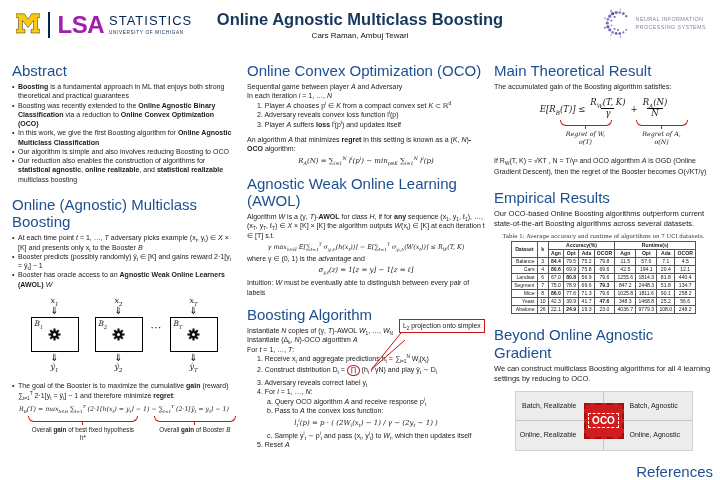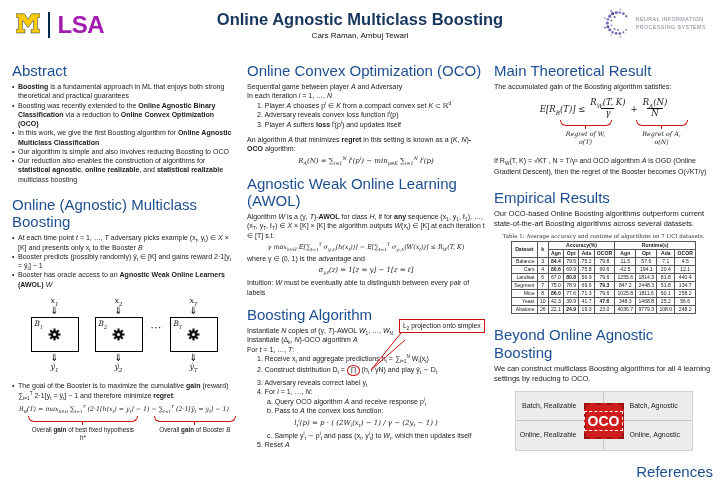--- a/index.html
+++ b/index.html
@@ -85,34 +85,38 @@
              background:#ececec;border:1px solid #d2d2d2;
              display:grid;grid-template-columns:1fr 1fr;grid-template-rows:1fr 1fr;}
   .quad-cell{display:flex;align-items:center;font-size:7px;line-height:1.2;}
   .qc-tl{justify-content:flex-end;text-align:right;padding-right:26px;border-right:1px solid #c4c4c4;border-bottom:1px solid #c4c4c4;}
   .qc-tr{justify-content:flex-start;text-align:left;padding-left:26px;border-bottom:1px solid #c4c4c4;}
   .qc-bl{justify-content:flex-end;text-align:right;padding-right:26px;border-right:1px solid #c4c4c4;}
   .qc-br{justify-content:flex-start;text-align:left;padding-left:26px;}
   .stamp{position:absolute;left:50%;top:50%;transform:translate(-50%,-50%);
          width:36px;height:32px;background:#cf1d1d;border:2.5px dashed #9e0f0f;
          display:flex;align-items:center;justify-content:center;}
-  .stamp-inner{border:1px dashed #fff;padding:1px 3px;color:#fff;font-weight:bold;font-size:14px;}
+  .stamp-inner{border:1px dashed #fff;padding:1px 3px;color:#fff;font-weight:bold;font-size:10px;}
 </style>
 </head>
 <body>
 
 <div class="poster">
 
   <div class="header">
     <div class="um-logo">
       <svg width="24" height="24" viewBox="0 0 20 17">
         <polygon fill="#ffcb05" stroke="#00274c" stroke-width="0.4" points="0,0 7,0 10,4.5 13,0 20,0 20,3 18,3 18,13 20,13 20,16 12.5,16 12.5,13 14.6,13 14.6,5.5 10,11.5 5.4,5.5 5.4,13 7.5,13 7.5,16 0,16 0,13 2,13 2,3 0,3"></polygon>
       </svg>
       <div class="um-div"></div>
       <div class="um-lsa">LSA</div>
+      <div class="um-right">
+        <div class="um-stat">STATISTICS</div>
+        <div class="um-univ">UNIVERSITY OF MICHIGAN</div>
+      </div>
     </div>
 
     <div class="title-block">
       <h1 class="title">Online Agnostic Multiclass Boosting</h1>
       <div class="authors">Cars Raman, Ambuj Tewari</div>
     </div>
 
     <div class="neurips">
       <svg width="30" height="30" viewBox="0 0 28 28">
         <g fill="#7c6bb5">
@@ -441,21 +445,21 @@
               <td>4036.7</td>
               <td>9779.3</td>
               <td>108.0</td>
               <td>248.2</td>
             </tr>
           </tbody>
       </table>
     </section>
 
     <section style="margin-top:12px;">
-      <h2 class="sec">Beyond Online Agnostic Boosting</h2>
+      <h2 class="sec">Beyond Online Agnostic Gradient</h2>
       <div class="txt" style="font-size:7.5px;">We can construct multiclass Boosting algorithms for all 4 learning settings by reducing to OCO.</div>
       <div class="quad-wrap">
         <div class="quad-cell qc-tl">Batch, Realizable</div>
         <div class="quad-cell qc-tr">Batch, Agnostic</div>
         <div class="quad-cell qc-bl">Online, Realizable</div>
         <div class="quad-cell qc-br">Online, Agnostic</div>
         <div class="stamp">
           <span class="stamp-inner">OCO</span>
         </div>
       </div>

